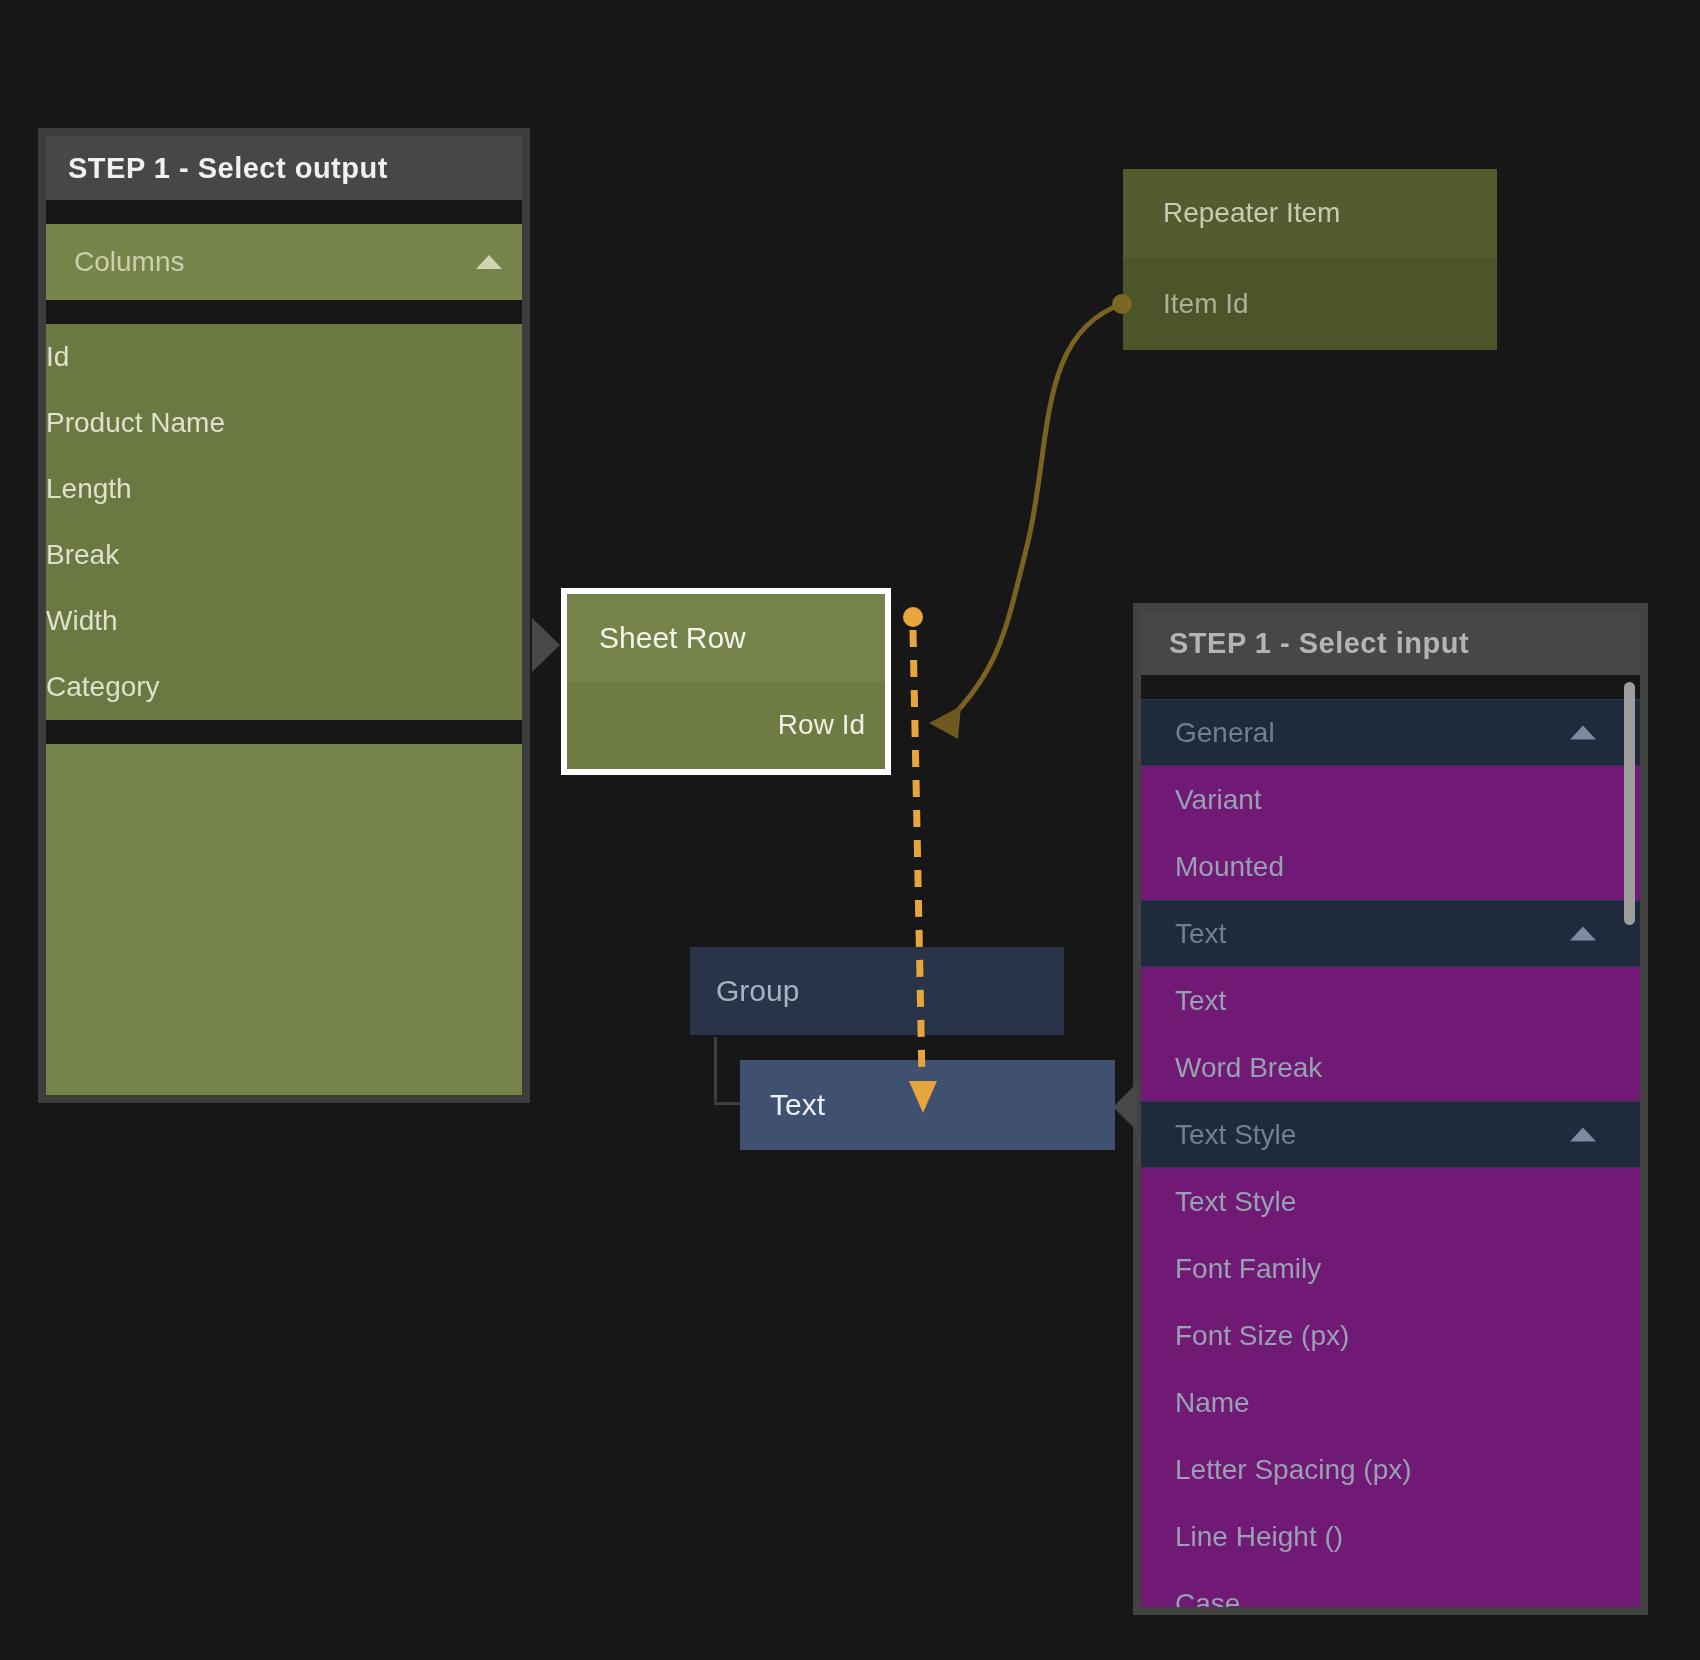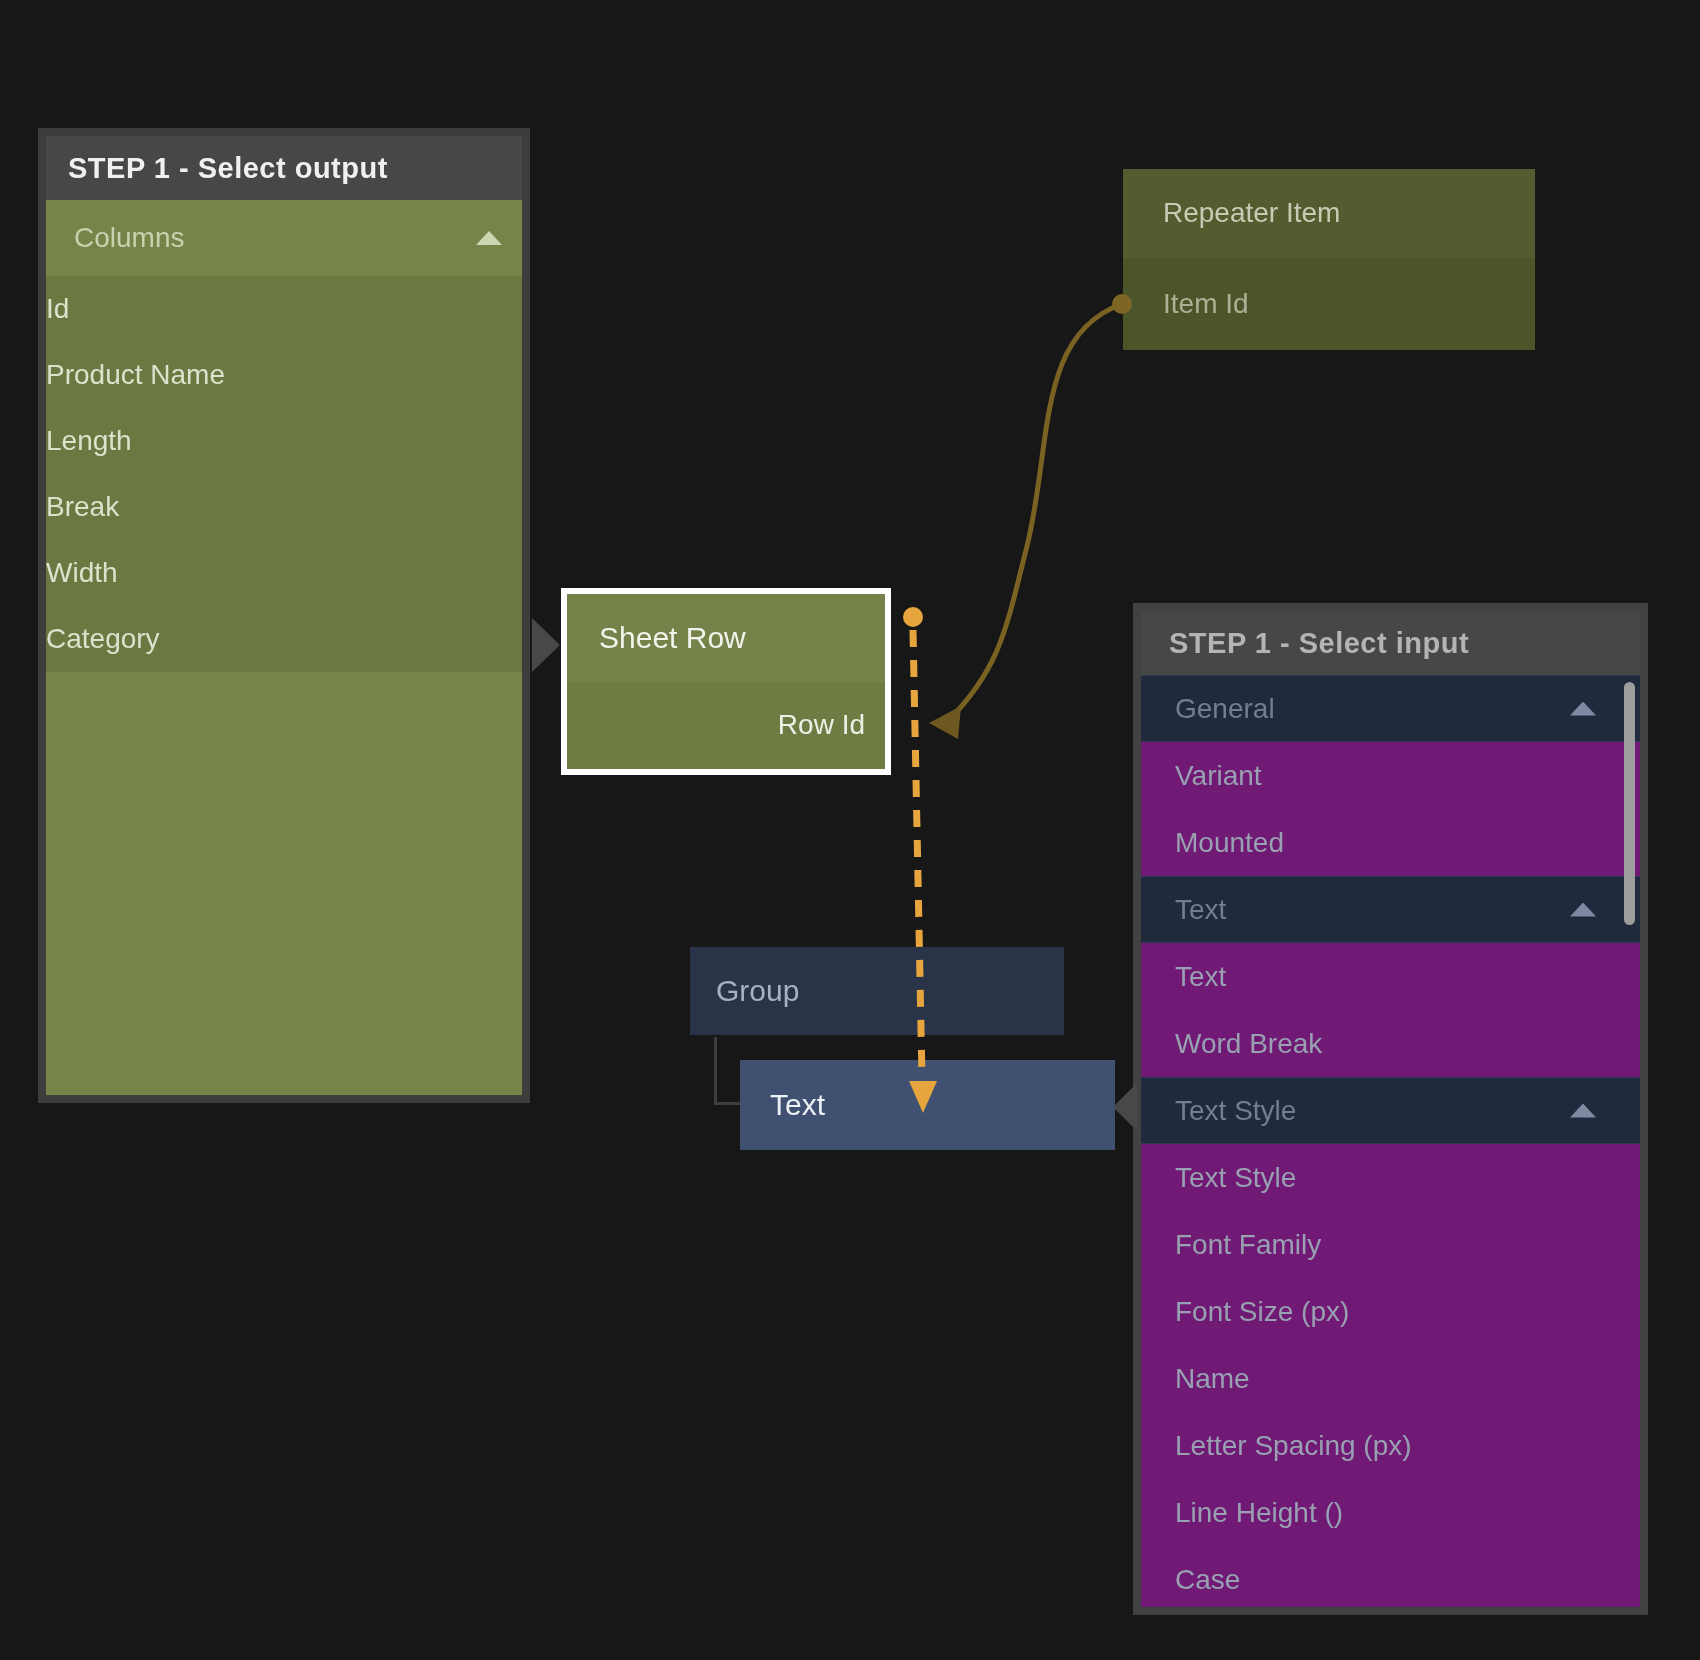--- a/index.html
+++ b/index.html
@@ -1,20 +1,20 @@
 <!DOCTYPE html>
 <html><head>
 <meta charset="utf-8">
 <style>
   html,body{margin:0;padding:0;background:#171717;}
   #canvas{position:relative;width:1700px;height:1660px;background:#171717;overflow:hidden;
           font-family:"Liberation Sans", sans-serif;}
 
   
-  .panel{position:absolute;box-sizing:border-box;display:flex;flex-direction:column;}
+  .panel{position:absolute;box-sizing:border-box;display:flex;flex-direction:column;gap:24px;}
   .panel-header{flex:0 0 64px;background:#474747;display:flex;align-items:center;
                 font-weight:bold;font-size:29px;letter-spacing:.5px;}
 
   
   #step1{left:38px;top:128px;width:492px;height:975px;border:8px solid #3d3d3d;}
   #step1 .panel-header{color:#f0f0f0;padding-left:22px;}
   .s1-group-header{flex:0 0 76px;background:#778449;display:flex;align-items:center;
                    color:#c9d1ae;font-size:28px;padding:0 20px 0 28px;}
   .s1-rows{flex:0 0 396px;background:#6b7841;display:flex;flex-direction:column;}
   .s1-row{flex:0 0 66px;display:flex;align-items:center;
@@ -38,21 +38,21 @@
 
   
   .node{position:absolute;box-sizing:border-box;}
   #sheet-row{left:561px;top:588px;width:330px;height:187px;border:6px solid #ffffff;
              display:flex;flex-direction:column;}
   #sheet-row .sr-header{flex:1 1 50%;background:#75834a;display:flex;align-items:center;
                         color:#f2f3ea;font-size:30px;padding-left:32px;}
   #sheet-row .sr-body{flex:1 1 50%;background:#6e7c43;display:flex;align-items:center;
                       justify-content:flex-end;color:#eef0e6;font-size:28px;padding-right:20px;}
 
-  #repeater{left:1123px;top:169px;width:412px;height:181px;display:flex;flex-direction:column;}
+  #repeater{left:1123px;top:169px;width:374px;height:181px;display:flex;flex-direction:column;}
   #repeater .rp-header{flex:1 1 49%;background:#535c2f;display:flex;align-items:center;
                        color:#c6cbb4;font-size:28px;padding-left:40px;}
   #repeater .rp-body{flex:1 1 51%;background:#4c5529;display:flex;align-items:center;
                      color:#abb196;font-size:28px;padding-left:40px;}
 
   #group-node{left:690px;top:947px;width:374px;height:88px;background:#293449;
               display:flex;align-items:center;color:#a8b1c3;font-size:30px;padding-left:26px;}
   #text-node{left:740px;top:1060px;width:375px;height:90px;background:#405070;
              display:flex;align-items:center;color:#ebeff6;font-size:30px;padding-left:30px;}
 

